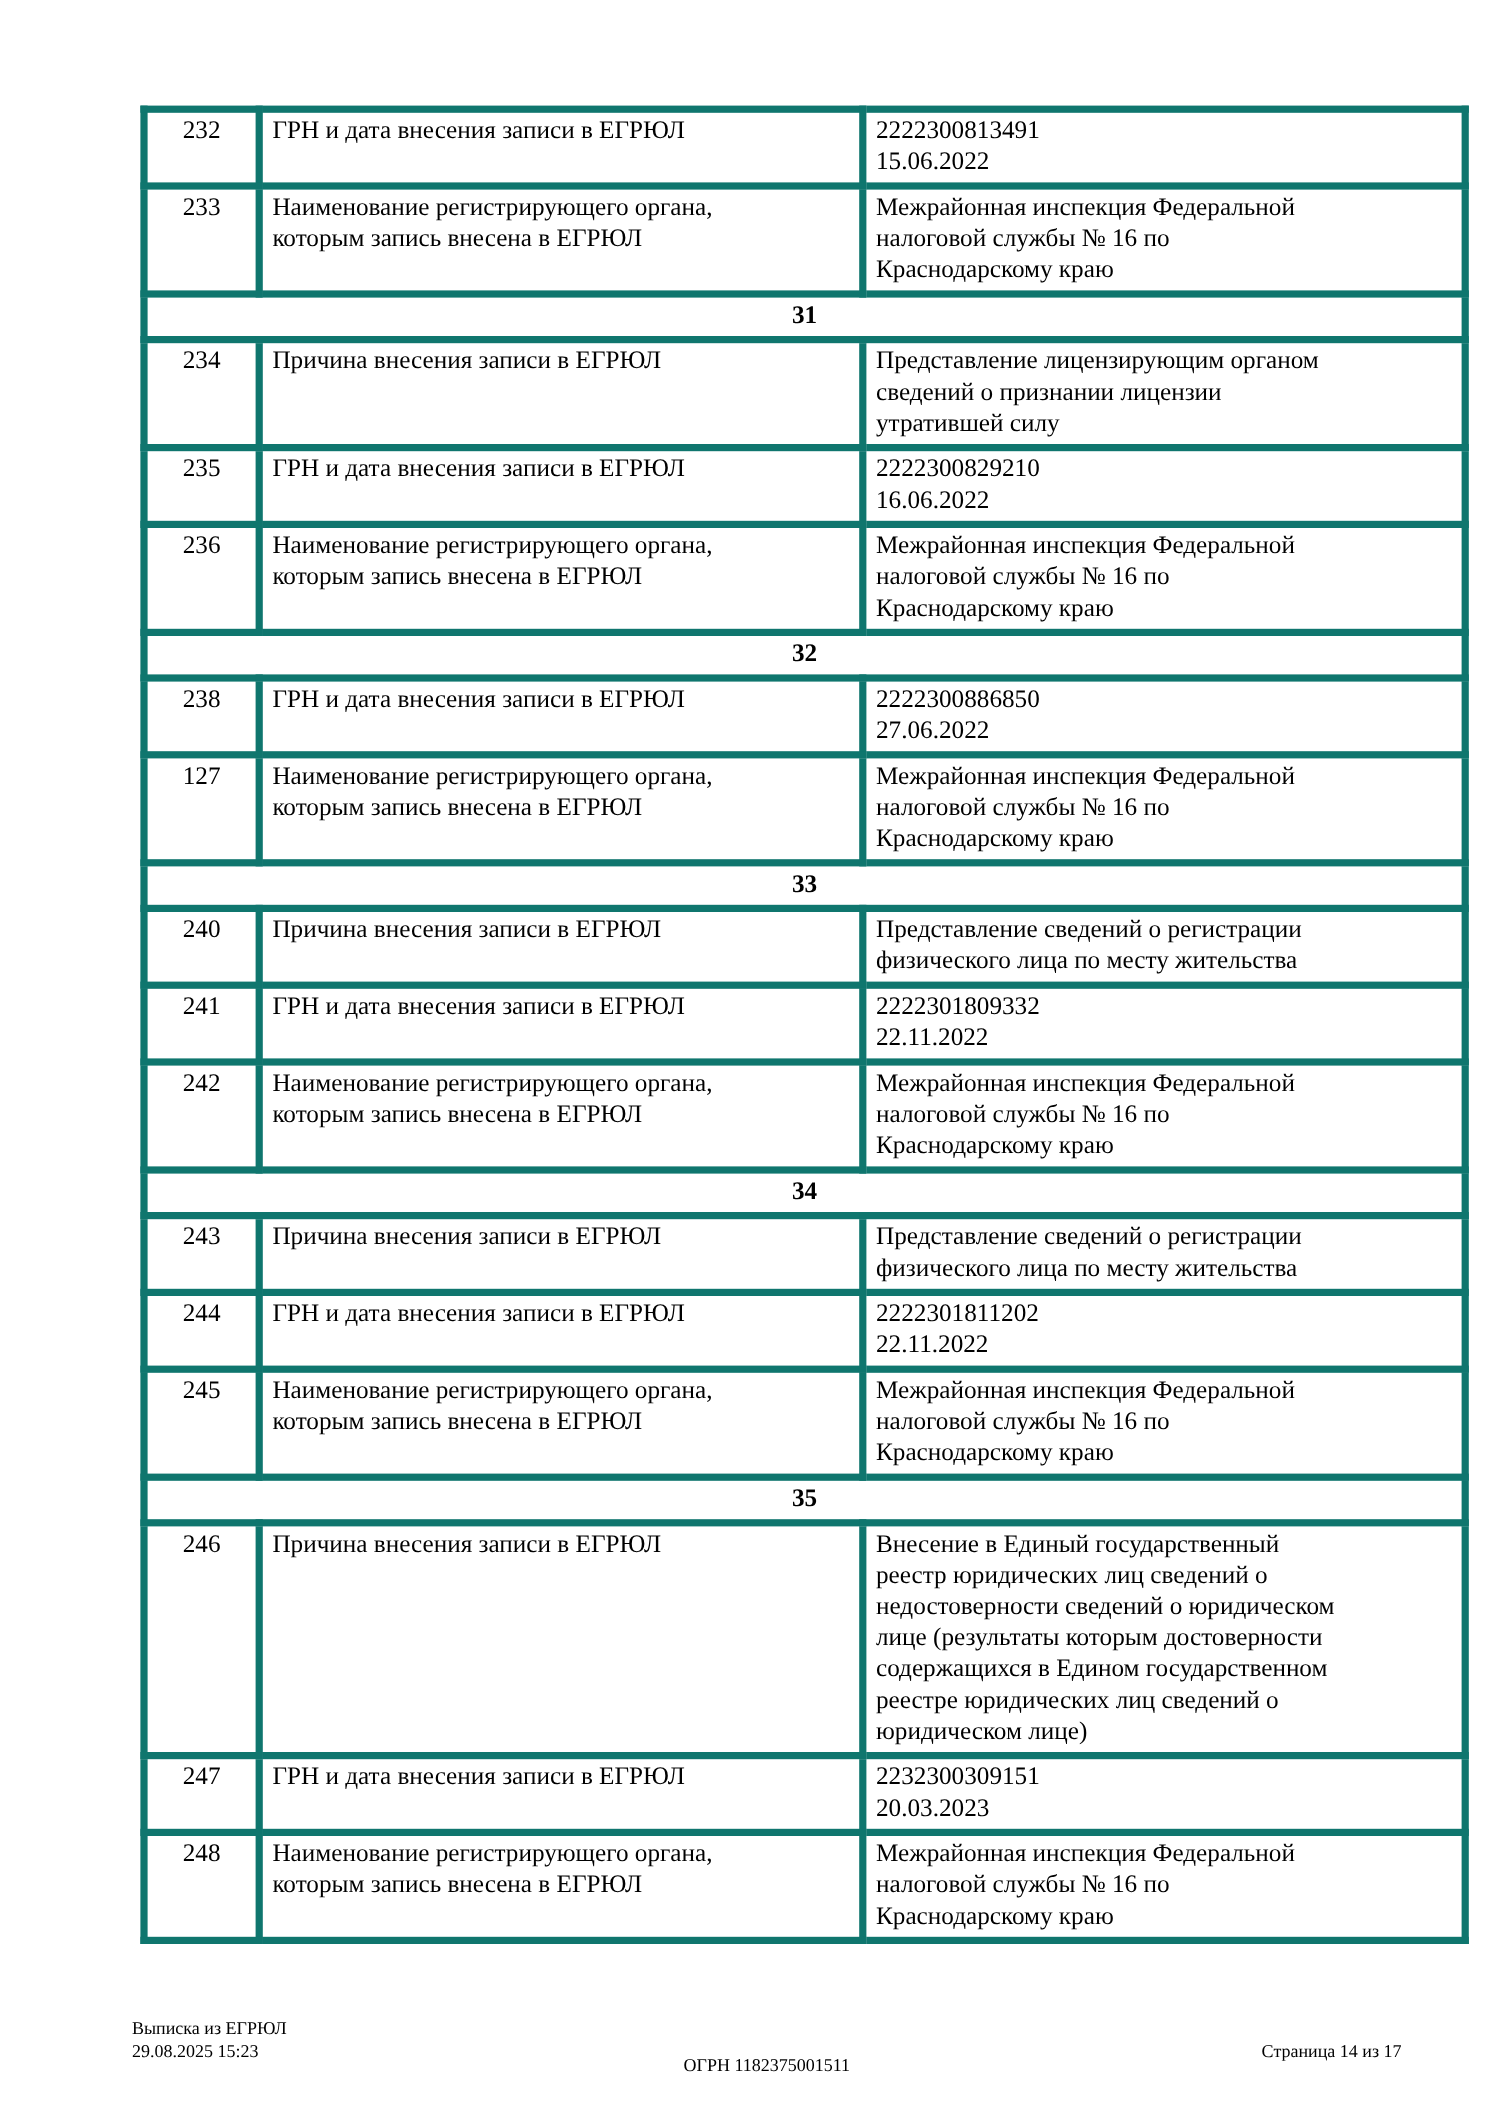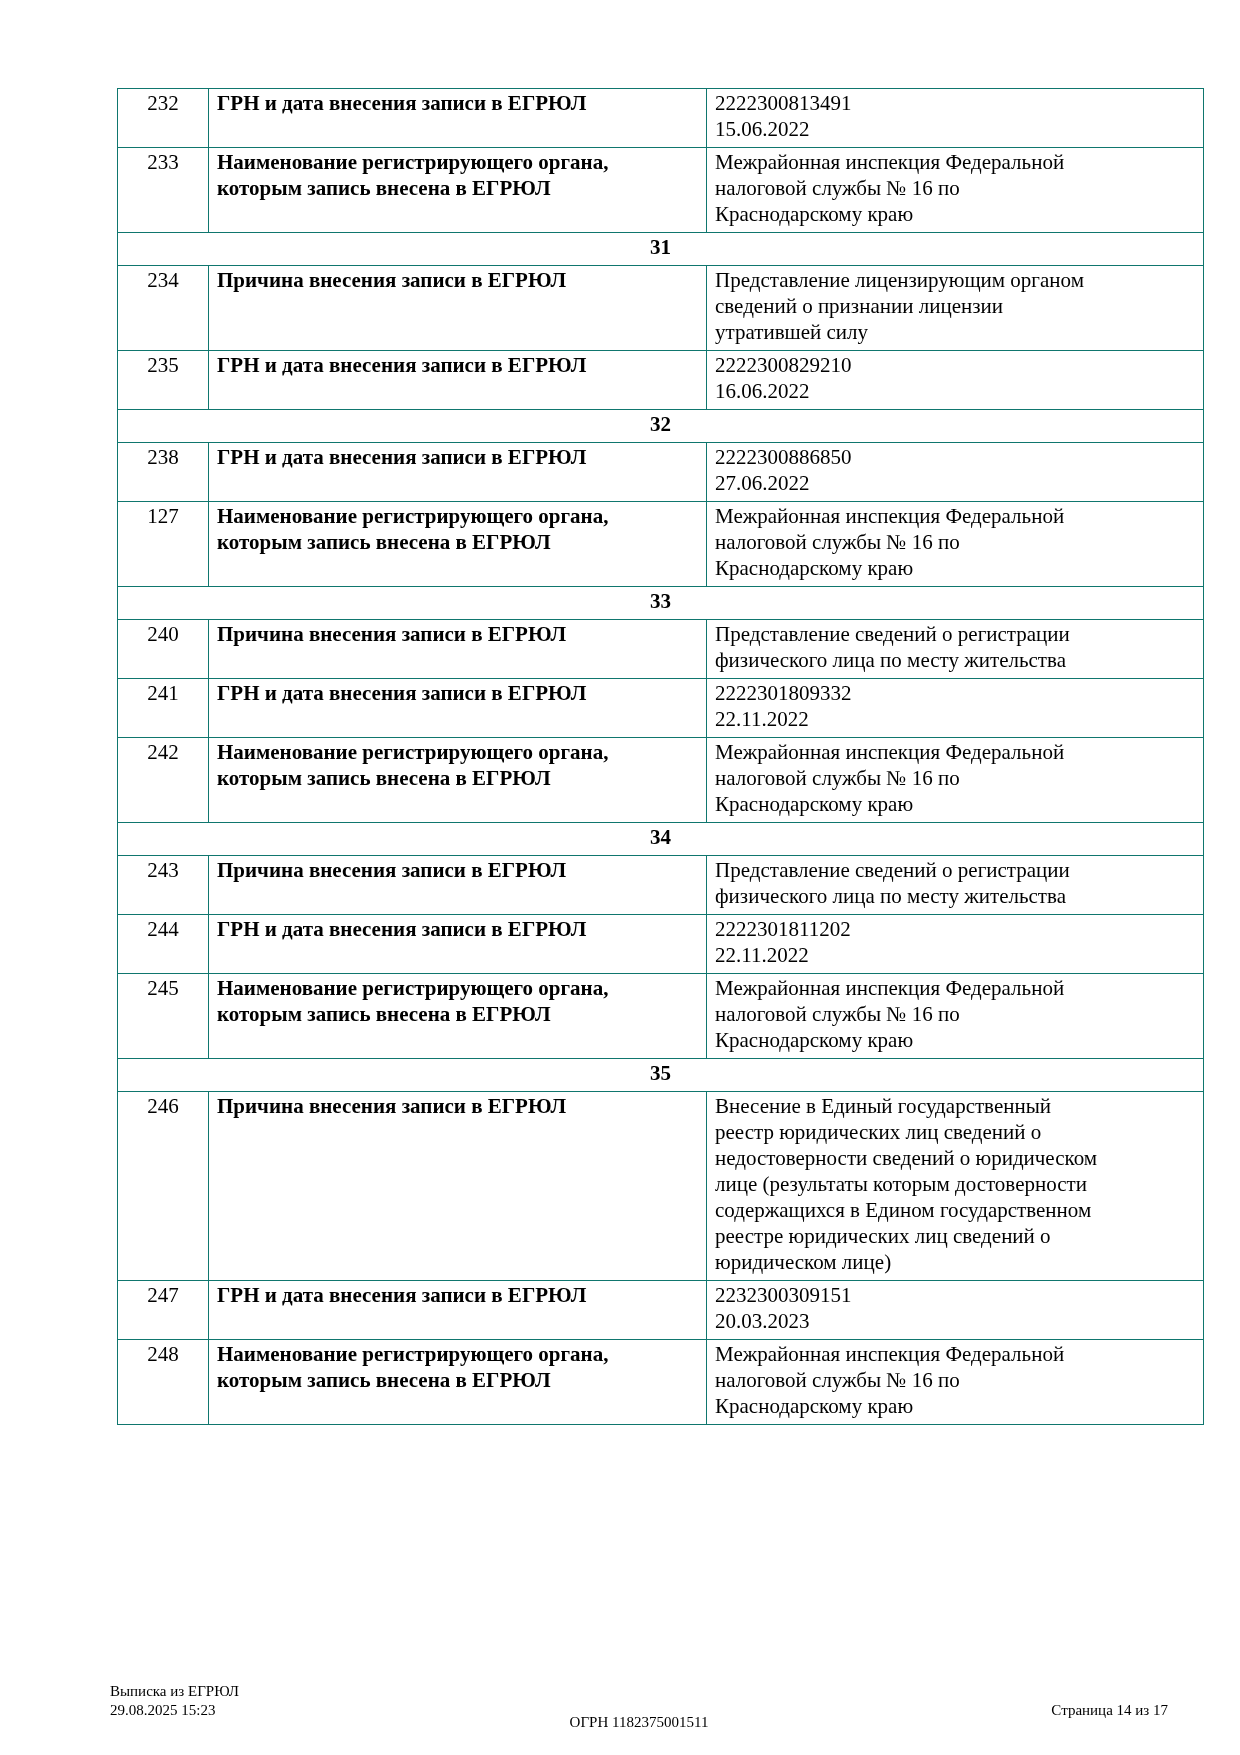--- a/index.html
+++ b/index.html
@@ -20,35 +20,34 @@
     position: absolute;
     left: 117px;
     top: 88px;
     width: 1035px;
     border-collapse: collapse;
     table-layout: fixed;
     font-size: 21px;
     line-height: 26px;
   }
   table.records td {
-    border: 1px solid #0f766e;
+    border: 6px solid #0f766e;
     vertical-align: top;
     padding: 1px 8px 5px 8px;
     overflow: hidden;
   }
   td.num-cell {
     width: 74px;
     text-align: center;
     padding-left: 2px;
     padding-right: 2px;
   }
   td.attr-cell {
     width: 481px;
     white-space: pre-line;
-    font-weight: bold;
   }
   td.value-cell {
     width: 480px;
     white-space: pre-line;
   }
   td.section-cell {
     text-align: center;
     font-weight: bold;
     padding: 2px 8px 2px 8px;
   }
@@ -110,20 +109,28 @@
           <td class="attr-cell">Причина внесения записи в ЕГРЮЛ</td>
           <td class="value-cell">Представление лицензирующим органом
 сведений о признании лицензии
 утратившей силу</td>
         </tr>
         <tr>
           <td class="num-cell">235</td>
           <td class="attr-cell">ГРН и дата внесения записи в ЕГРЮЛ</td>
           <td class="value-cell">2222300829210
 16.06.2022</td>
+        </tr>
+        <tr>
+          <td class="num-cell">236</td>
+          <td class="attr-cell">Наименование регистрирующего органа,
+которым запись внесена в ЕГРЮЛ</td>
+          <td class="value-cell">Межрайонная инспекция Федеральной
+налоговой службы № 16 по
+Краснодарскому краю</td>
         </tr>
         <tr>
           <td colspan="3" class="section-cell">32</td>
         </tr>
         <tr>
           <td class="num-cell">238</td>
           <td class="attr-cell">ГРН и дата внесения записи в ЕГРЮЛ</td>
           <td class="value-cell">2222300886850
 27.06.2022</td>
         </tr>

